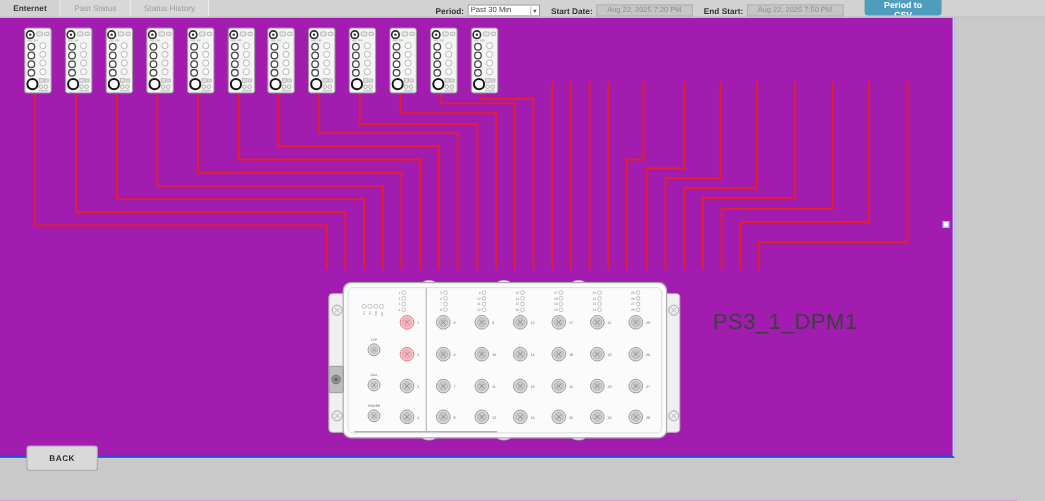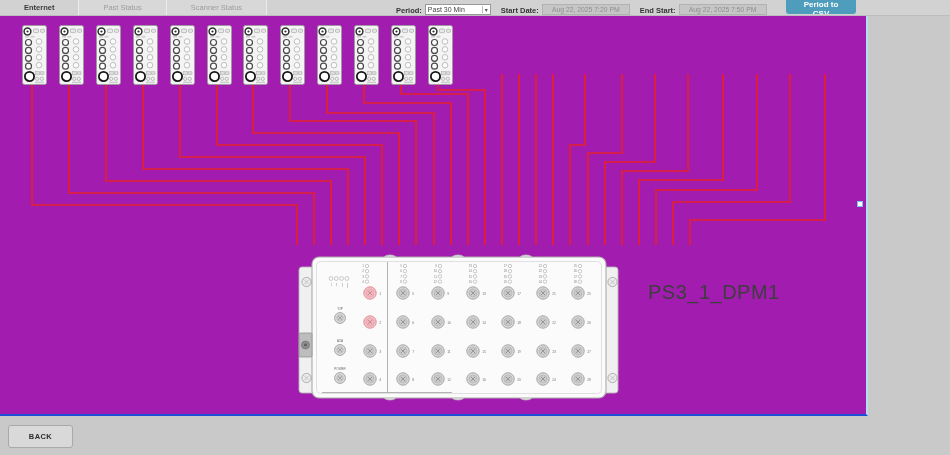--- a/index.html
+++ b/index.html
@@ -4,21 +4,21 @@
 <style>
   html,body{margin:0;padding:0;}
   body{font-family:"Liberation Sans",sans-serif;}
   #screen{position:relative;width:950px;height:455px;background:#c9c9c9;overflow:hidden;}
 
   
   #topbar{position:absolute;left:0;top:0;width:950px;height:15px;background:#d2d2d2;
           border-bottom:1px solid #bdbdbd;z-index:10;}
   #tabs{position:absolute;left:0;top:0;height:15px;display:flex;}
   .tab{height:15px;display:flex;align-items:center;justify-content:center;
-       padding:0 24px;font-size:7.5px;color:#9d9d9d;background:#d8d8d8;
+       padding:0 12px;font-size:7.5px;color:#9d9d9d;background:#d8d8d8;
        border-right:1px solid #ececec;box-sizing:border-box;cursor:default;white-space:nowrap;}
   .tab.active{background:#d2d2d2;color:#3a3a3a;font-weight:bold;border-right:1px solid #ececec;}
   #controls{position:absolute;left:396px;top:0;height:15px;display:flex;align-items:flex-end;
             font-size:7.5px;color:#333;}
   .ctl-label{font-weight:bold;margin-right:3px;white-space:nowrap;}
   #period-select{width:66px;height:11px;background:#fff;border:1px solid #999;
                  display:flex;align-items:center;font-size:7px;color:#444;
                  padding:0 2px;box-sizing:border-box;margin-right:10px;}
   #period-select .sel-text{flex:1;white-space:nowrap;overflow:hidden;}
   #period-select .chev{font-size:6px;color:#555;border-left:1px solid #bbb;padding-left:2px;}
@@ -29,37 +29,37 @@
               border-radius:3px;color:#fff;font-size:8px;font-weight:bold;text-align:center;
               line-height:9px;padding-top:9px;box-sizing:border-box;overflow:hidden;z-index:11;
               cursor:pointer;}
   #export-btn span{display:block;width:52px;margin:0 auto;}
 
   
   #canvas{position:absolute;left:0;top:16px;width:866px;height:398px;background:#a21caf;
           border-right:2px solid #b3dff2;border-bottom:2px solid #1d4ed8;}
   #diagram{position:absolute;left:0;top:0;}
 
-  #back-btn{position:absolute;left:8px;top:389px;width:63px;height:21px;background:#d9d9d9;
+  #back-btn{position:absolute;left:24px;top:389px;width:63px;height:21px;background:#d9d9d9;
             border:1px solid #a9a9a9;border-radius:3px;font-size:7.5px;font-weight:bold;
             color:#2c2c2c;display:flex;align-items:center;justify-content:center;
-            letter-spacing:.4px;cursor:pointer;z-index:6;margin-top:20px;}
+            letter-spacing:.4px;cursor:pointer;z-index:6;}
   #sel-handle{position:absolute;left:857px;top:201px;width:6px;height:6px;background:#fdfefe;
               border:1px solid #79c5e5;box-sizing:border-box;z-index:7;}
 </style>
 </head>
 <body>
 
 <div id="screen">
 
   <div id="topbar">
     <div id="tabs">
       <div class="tab active">Enternet</div>
       <div class="tab">Past Status</div>
-      <div class="tab">Scanner Status</div>
+      <div class="tab">Status History</div>
     </div>
     <div id="controls">
       <span class="ctl-label">Period:</span>
       <div id="period-select">
         <span class="sel-text">Past 30 Min</span>
         <span class="chev">▾</span>
       </div>
       <span class="ctl-label">Start Date:</span>
       <div class="date-box">Aug 22, 2025 7:20 PM</div>
       <span class="ctl-label">End Start:</span>

